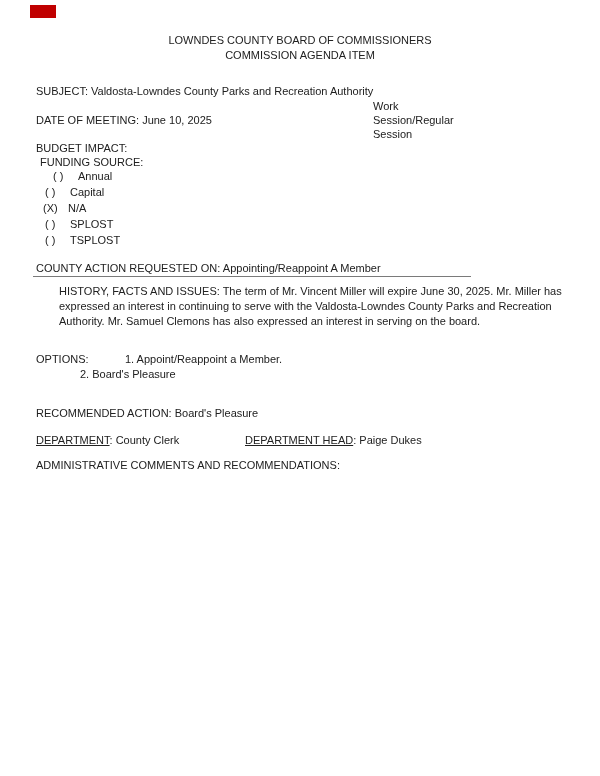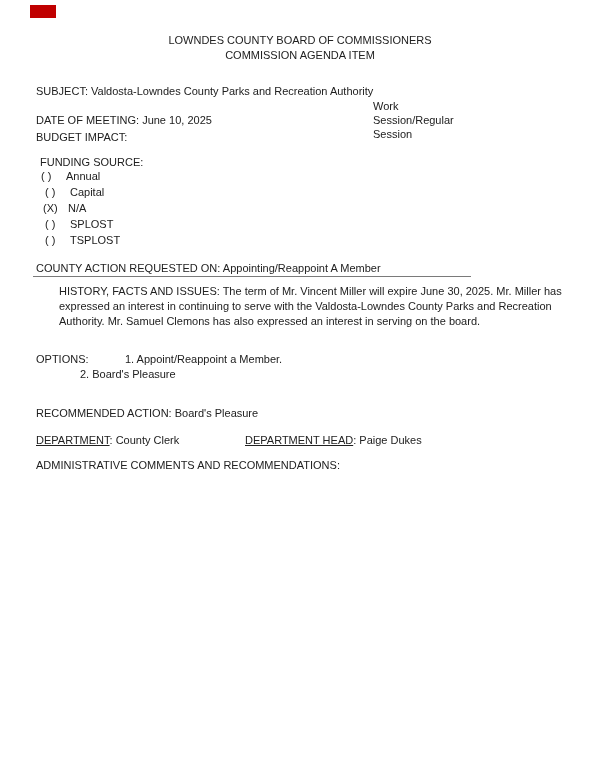--- a/index.html
+++ b/index.html
@@ -37,24 +37,24 @@
   <div class="abs" style="left:36px; top:84px;">SUBJECT: Valdosta-Lowndes County Parks and Recreation Authority</div>
 
   <div class="abs stack" style="left:373px; top:99px;">
     <div>Work</div>
     <div>Session/Regular</div>
     <div>Session</div>
   </div>
 
   <div class="abs" style="left:36px; top:113px;">DATE OF MEETING: June 10, 2025</div>
 
-  <div class="abs" style="left:36px; top:130px;">BUDGET IMPACT:</div>
+  <div class="abs" style="left:36px; top:141px;">BUDGET IMPACT:</div>
   <div class="abs" style="left:40px; top:155px;">FUNDING SOURCE:</div>
 
-  <div class="abs" style="left:41px; top:169px;">
+  <div class="abs" style="left:53px; top:169px;">
     <span class="cbx">( )</span><span>Annual</span>
   </div>
   <div class="abs" style="left:45px; top:185px;">
     <span class="cbx">( )</span><span>Capital</span>
   </div>
   <div class="abs" style="left:43px; top:201px;">
     <span class="cbx">(X)</span><span>N/A</span>
   </div>
   <div class="abs" style="left:45px; top:217px;">
     <span class="cbx">( )</span><span>SPLOST</span>

